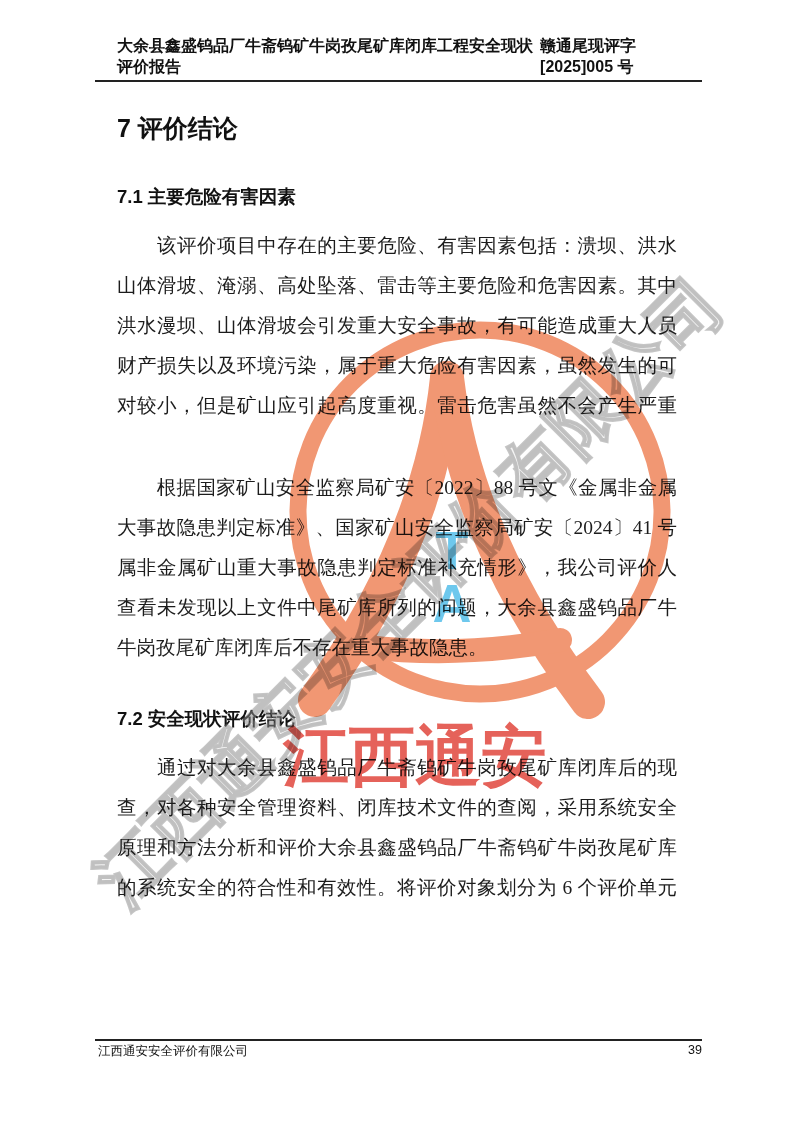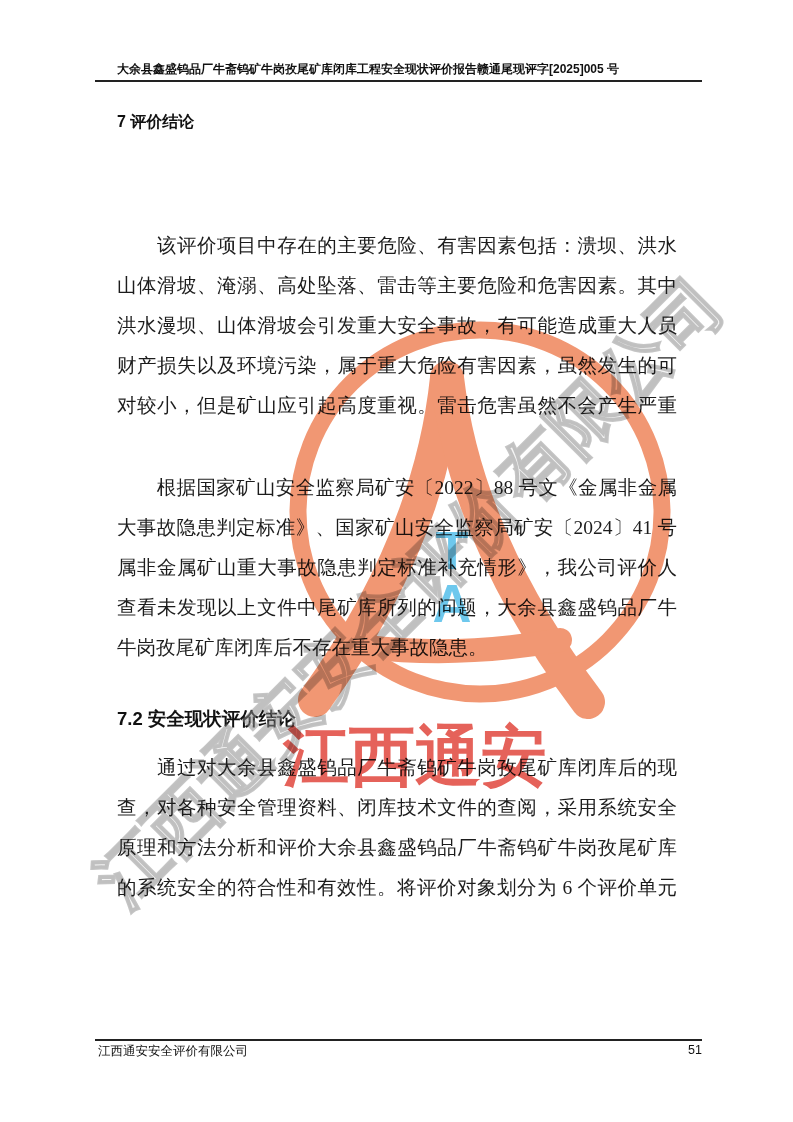--- a/index.html
+++ b/index.html
@@ -8,25 +8,25 @@
     width:793px;height:1122px;
     background:#ffffff;
     margin:0 auto;
     overflow:hidden;
     font-family:"Liberation Serif","DejaVu Serif",serif;
     color:#1c1c1c;
   }
   
   .header{position:absolute;left:117px;top:54px;width:590px;height:24px;
     font-family:"Liberation Sans","DejaVu Sans",sans-serif;font-weight:bold;
-    font-size:12px;display:flex;justify-content:flex-start;align-items:flex-end;color:#111;}
+    font-size:16px;display:flex;justify-content:flex-start;align-items:flex-end;color:#111;}
   .header-rule{position:absolute;left:95px;top:80px;width:607px;height:2px;background:#222;}
   
   .h1{position:absolute;left:117px;top:112px;font-family:"Liberation Sans","DejaVu Sans",sans-serif;
-    font-weight:bold;font-size:16px;color:#111;}
+    font-weight:bold;font-size:25px;color:#111;}
   .h2{position:absolute;left:117px;font-family:"Liberation Sans","DejaVu Sans",sans-serif;
     font-weight:bold;font-size:18.5px;color:#111;}
   .h2-71{top:184px;}
   .h2-72{top:706px;}
   
   .para{position:absolute;left:117px;width:560px;font-size:19.5px;line-height:40px;
     color:#1c1c1c;z-index:2;}
   .p1{top:226px;}
   .p2{top:468px;}
   .p3{top:748px;}
@@ -70,20 +70,21 @@
   <div class="wm-gray">江西通安安全评价有限公司</div>
 
   <div class="header">
     <span>大余县鑫盛钨品厂牛斋钨矿牛岗孜尾矿库闭库工程安全现状评价报告</span>
     <span>赣通尾现评字[2025]005 号</span>
   </div>
   <div class="header-rule"></div>
 
   <div class="h1">7 评价结论</div>
 
+  <div class="h2 h2-71">7.1 主要危险有害因素</div>
 
   <div class="para p1">
       <div class="tline">　　该评价项目中存在的主要危险、有害因素包括：溃坝、洪水漫坝、</div>
       <div class="tline">山体滑坡、淹溺、高处坠落、雷击等主要危险和危害因素。其中溃坝、</div>
       <div class="tline">洪水漫坝、山体滑坡会引发重大安全事故，有可能造成重大人员伤亡和</div>
       <div class="tline">财产损失以及环境污染，属于重大危险有害因素，虽然发生的可能性相</div>
       <div class="tline">对较小，但是矿山应引起高度重视。雷击危害虽然不会产生严重的安全</div>
     </div>
 
   <div class="para p2">
@@ -113,16 +114,16 @@
     <div class="wm-ta">
       <span>T</span>
       <span>A</span>
     </div>
   </div>
   <div class="wm-red">江西通安</div>
 
   <div class="footer-rule"></div>
   <div class="footer">
     <span>江西通安安全评价有限公司</span>
-    <span>51</span>
+    <span>39</span>
   </div>
 
 </div>
 
 </body></html>

